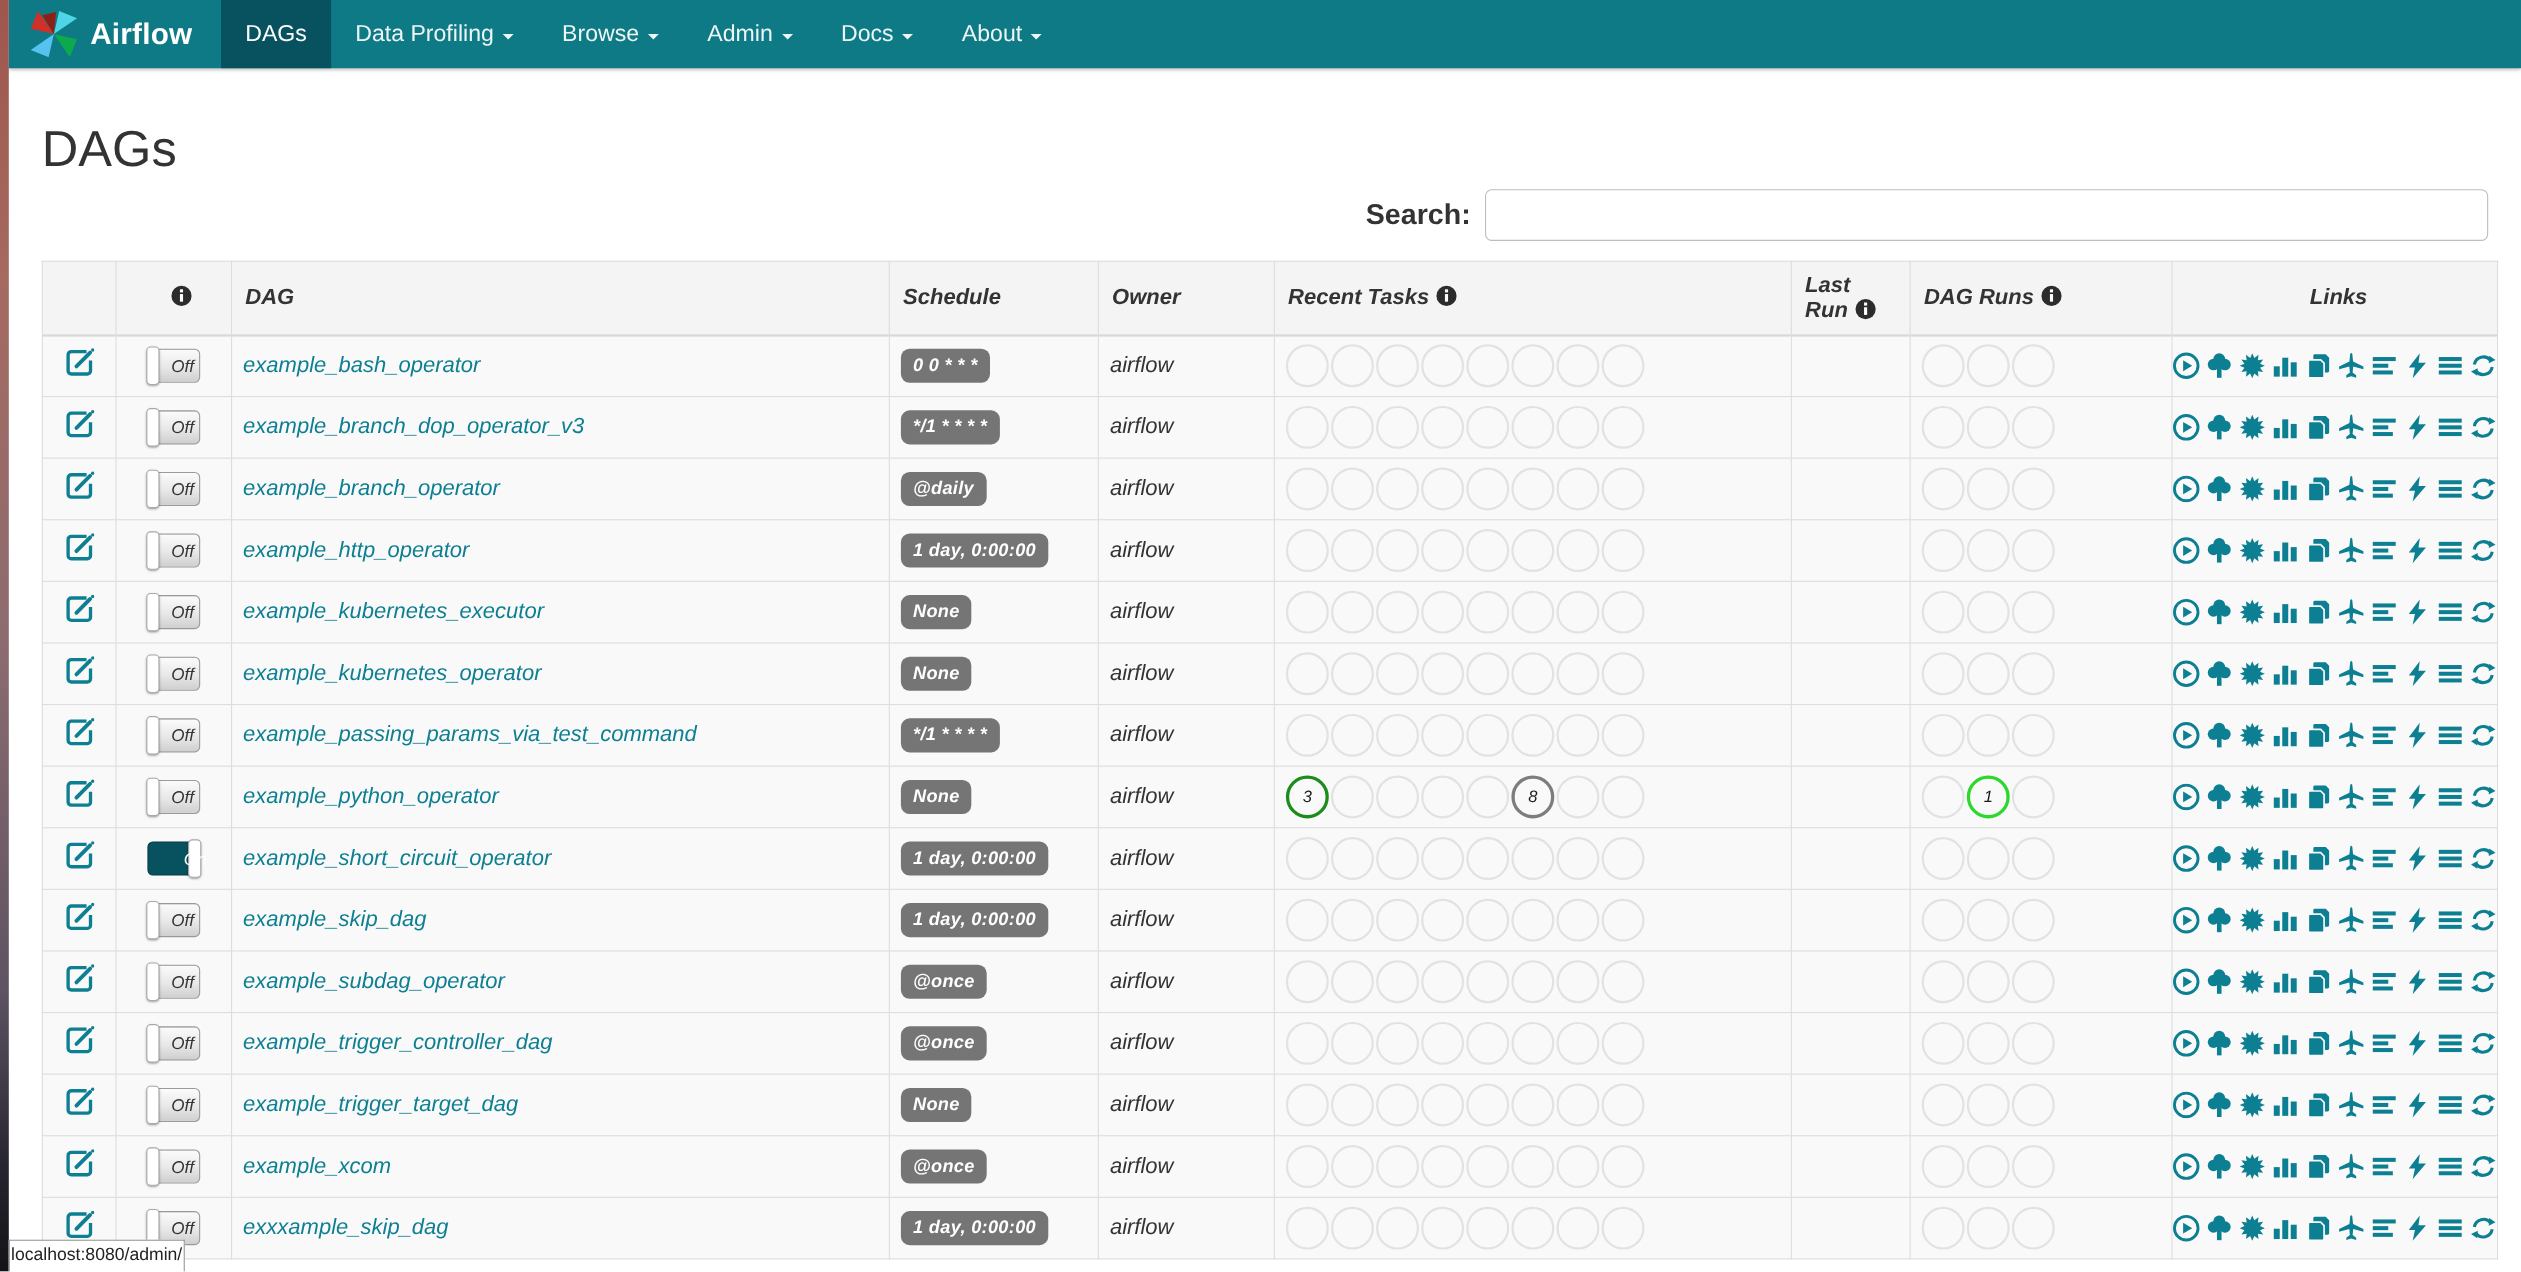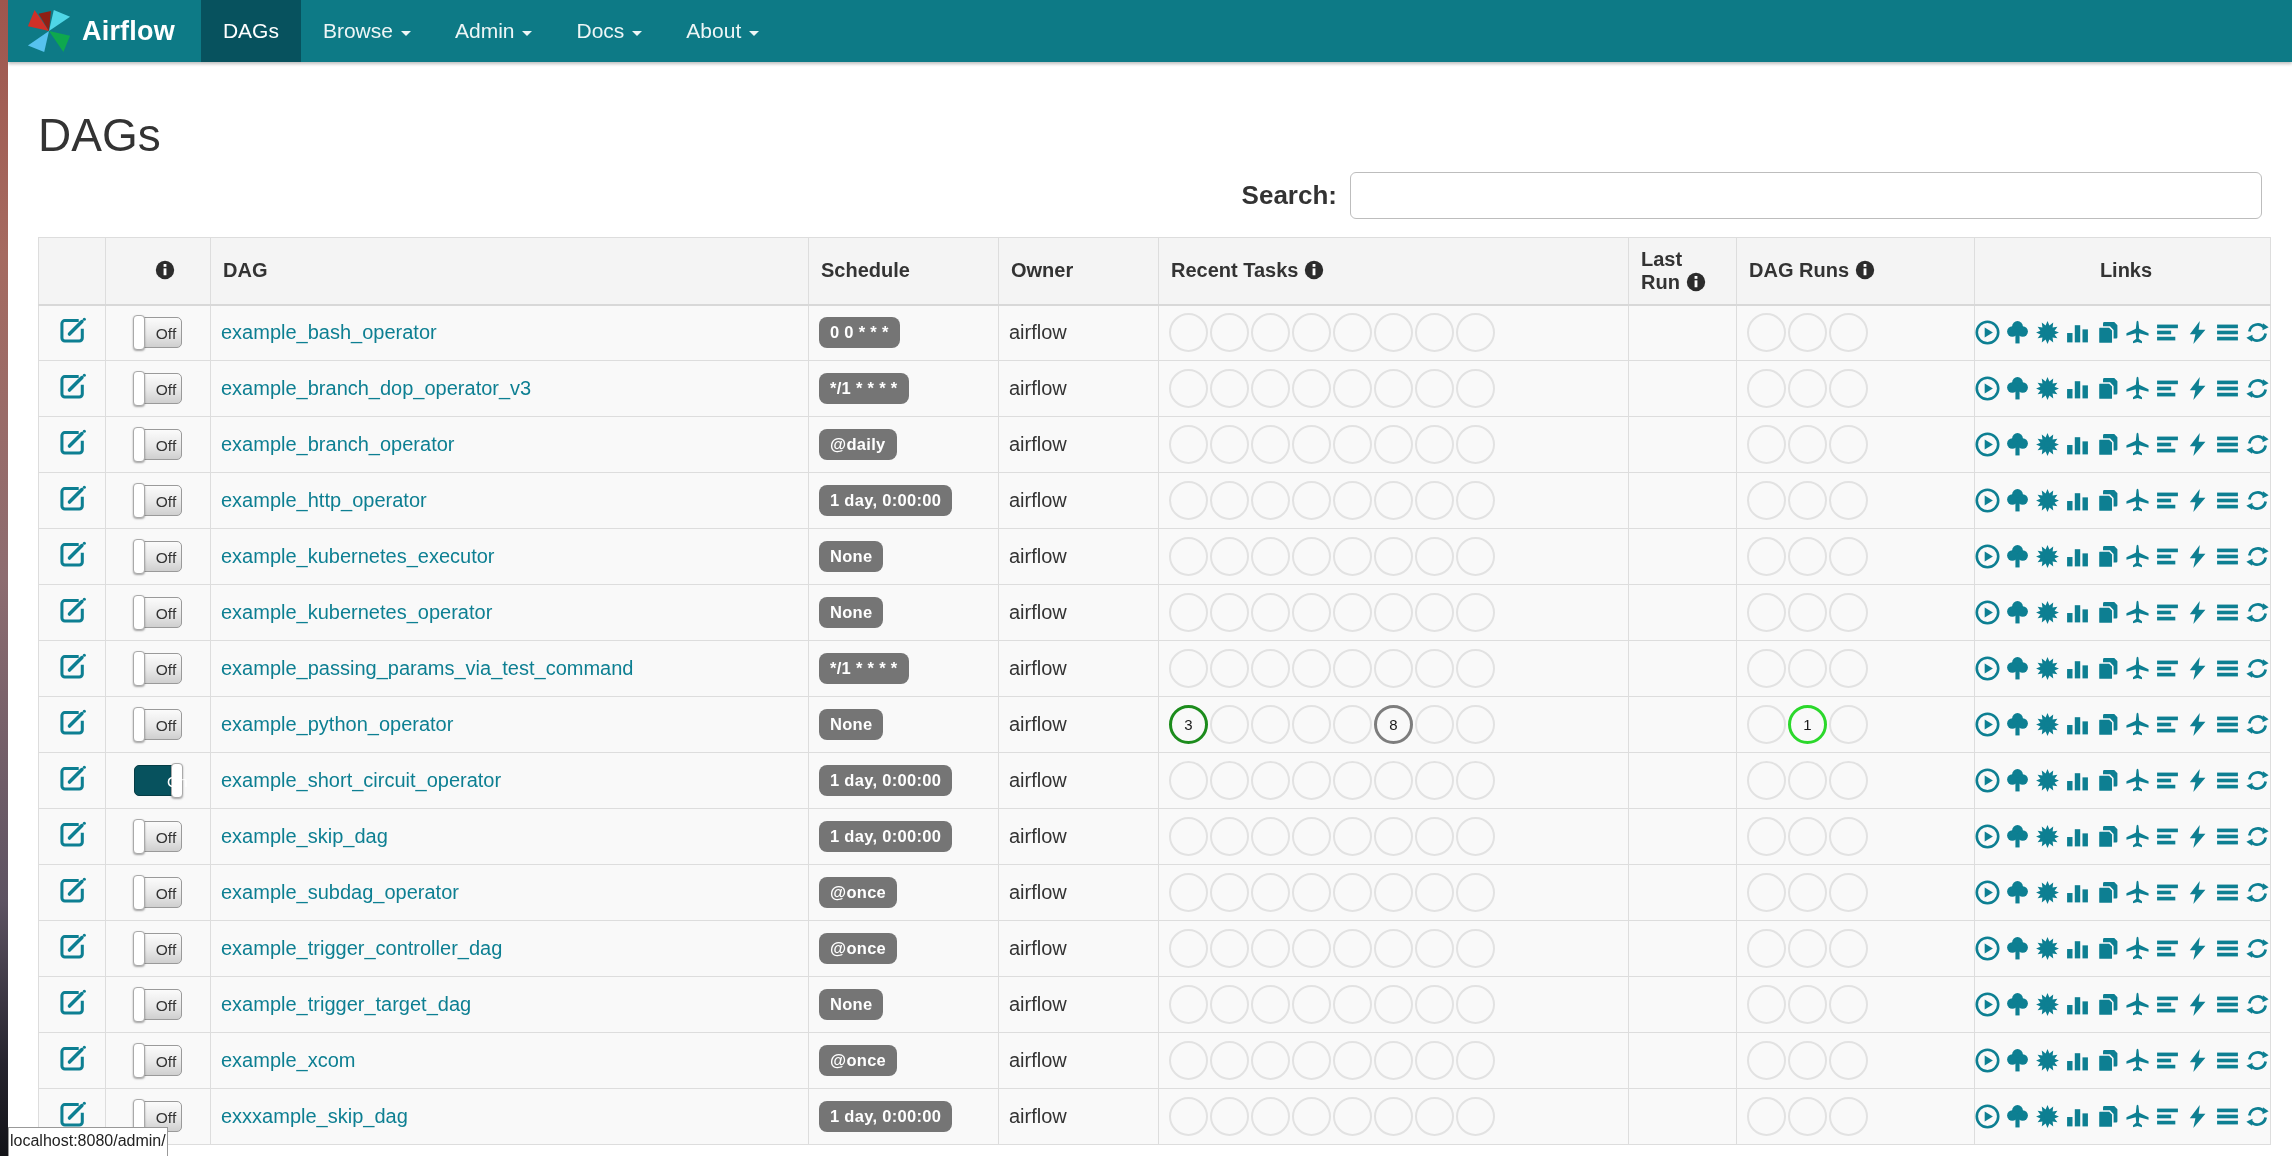--- a/index.html
+++ b/index.html
@@ -40,21 +40,21 @@
   
   main{ position:absolute; left:8px; right:0; top:62px; }
   .page-title{ margin:46px 0 8px 30px; font-size:46px; font-weight:500; color:#333; }
   .search-row{ display:flex; justify-content:flex-end; align-items:center; gap:13px; margin:10px 30px 18px; }
   .search-label{ font-size:26px; font-weight:700; color:#333; }
   .search-input{ width:912px; height:47px; border:1px solid #bdbdbd; border-radius:6px;
                  font-size:20px; padding:0 12px; background:#fff; outline:none;
                  font-family:"Liberation Sans",sans-serif; }
 
   
-  table.dags{ border-collapse:collapse; margin:16px 30px; width:2232px; table-layout:fixed; background:#f9f9f9; }
+  table.dags{ border-collapse:collapse; margin:16px 30px; width:2232px; table-layout:fixed; background:#f9f9f9;font-style:italic; }
   .dags th,.dags td{ border:1px solid #ddd; }
   .dags thead th{
     height:67px; font-size:20px; font-weight:700; color:#333; text-align:left;
     padding:6px 12px; vertical-align:middle; background:#f4f4f4; border-bottom:2px solid #d8d8d8;
   }
   .dags thead th.center{ text-align:center;padding-left:19px; }
   .dags tbody td{ height:56px; padding:0 10px; font-size:20px; color:#333; vertical-align:middle; }
   .c-edit,.c-toggle{ text-align:center; }
   .edit-btn{ display:inline-flex; color:var(--accent,#0d7f92); cursor:pointer; }
   .edit-btn svg{ width:27px; height:27px; }
@@ -176,20 +176,24 @@
     <svg>
         <use href="#ic-pinwheel"></use>
       </svg>
     <span class="brand-label">Airflow</span>
   </div>
   <ul class="nav-items">
       <li class="nav-item active">
         <span>DAGs</span>
       </li>
       <li class="nav-item">
+        <span>Data Profiling</span>
+        <span class="caret"></span>
+      </li>
+      <li class="nav-item">
         <span>Browse</span>
         <span class="caret"></span>
       </li>
       <li class="nav-item">
         <span>Admin</span>
         <span class="caret"></span>
       </li>
       <li class="nav-item">
         <span>Docs</span>
         <span class="caret"></span>

